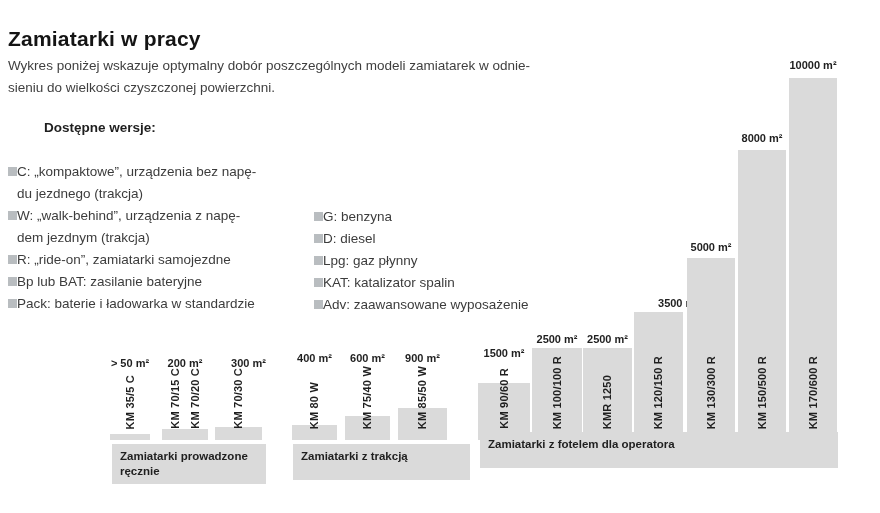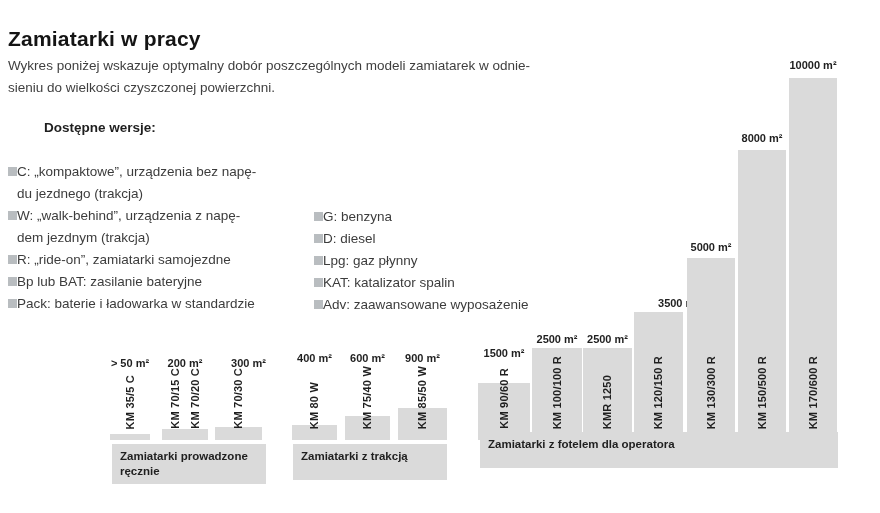--- a/index.html
+++ b/index.html
@@ -139,15 +139,15 @@
     <div class="bar" style="left: 687px; width: 48px; top: 258px; height: 182px; background: rgb(218, 218, 218);"></div>
     <div class="area-label" style="left: 711px; top: 241px;">5000 m²</div>
     <div class="model-label" style="left: 703.5px; bottom: 84px;">KM 130/300 R</div>
     <div class="bar" style="left: 738px; width: 48px; top: 150px; height: 290px; background: rgb(218, 218, 218);"></div>
     <div class="area-label" style="left: 762px; top: 132px;">8000 m²</div>
     <div class="model-label" style="left: 754.5px; bottom: 84px;">KM 150/500 R</div>
     <div class="bar" style="left: 789px; width: 48px; top: 78px; height: 362px; background: rgb(218, 218, 218);"></div>
     <div class="area-label" style="left: 813px; top: 59px;">10000 m²</div>
     <div class="model-label" style="left: 805.5px; bottom: 84px;">KM 170/600 R</div>
     <div class="group-box" style="left: 112px; width: 154px; top: 444px; min-height: 36px;">Zamiatarki prowadzone ręcznie</div>
-    <div class="group-box" style="left: 293px; width: 154px; top: 444px; min-height: 36px;">Zamiatarki z trakcją</div>
+    <div class="group-box" style="left: 293px; width: 177px; top: 444px; min-height: 36px;">Zamiatarki z trakcją</div>
     <div class="group-box" style="left: 480px; width: 358px; top: 432px; min-height: 36px;">Zamiatarki z fotelem dla operatora</div>
   </div>
 
 </body></html>

